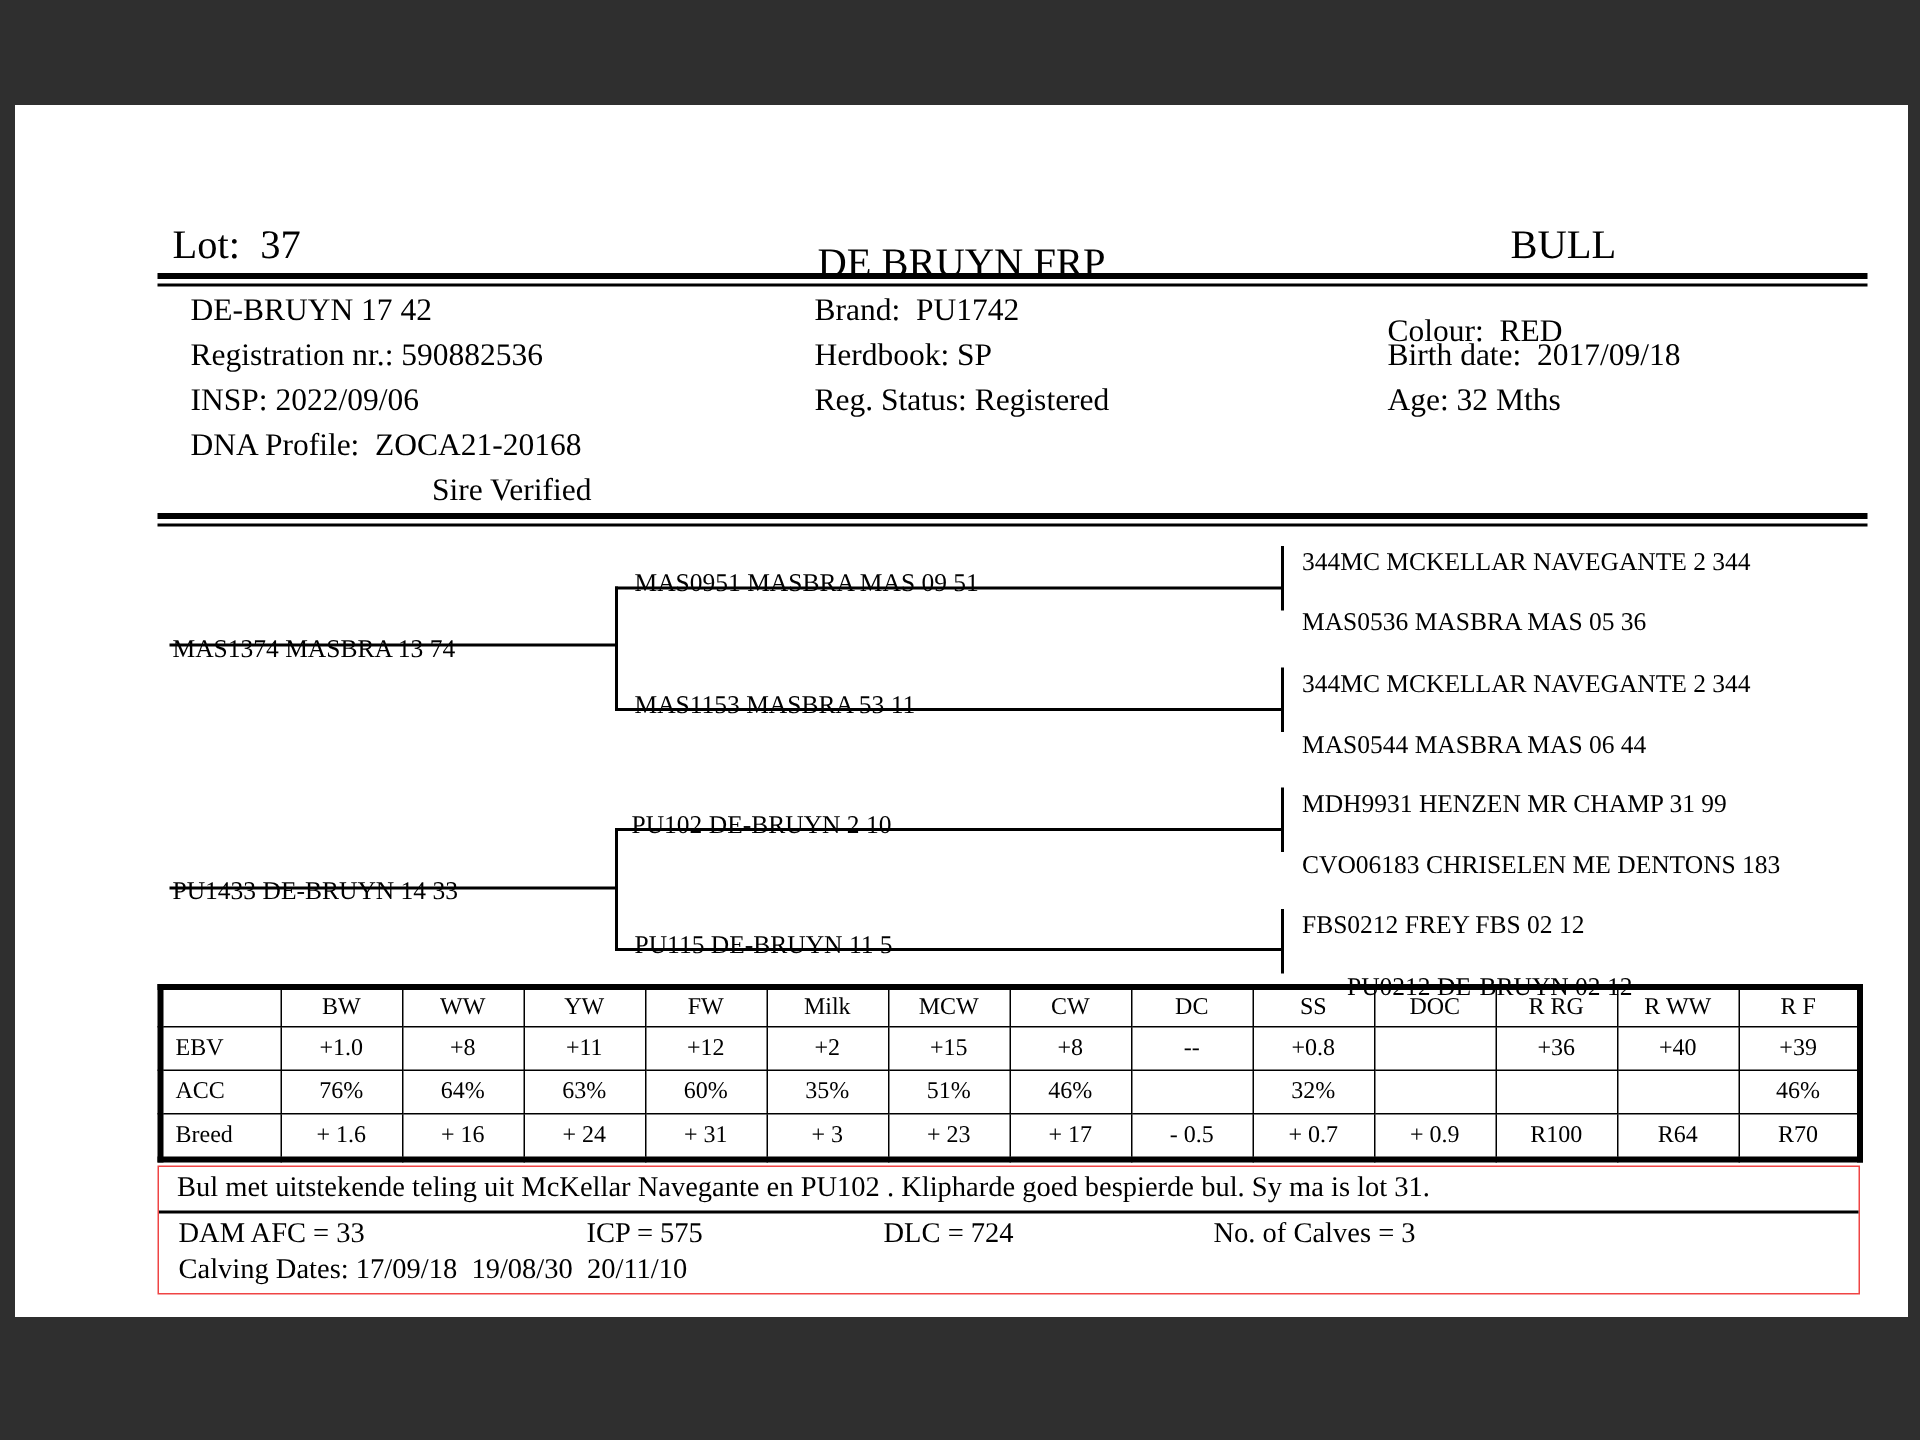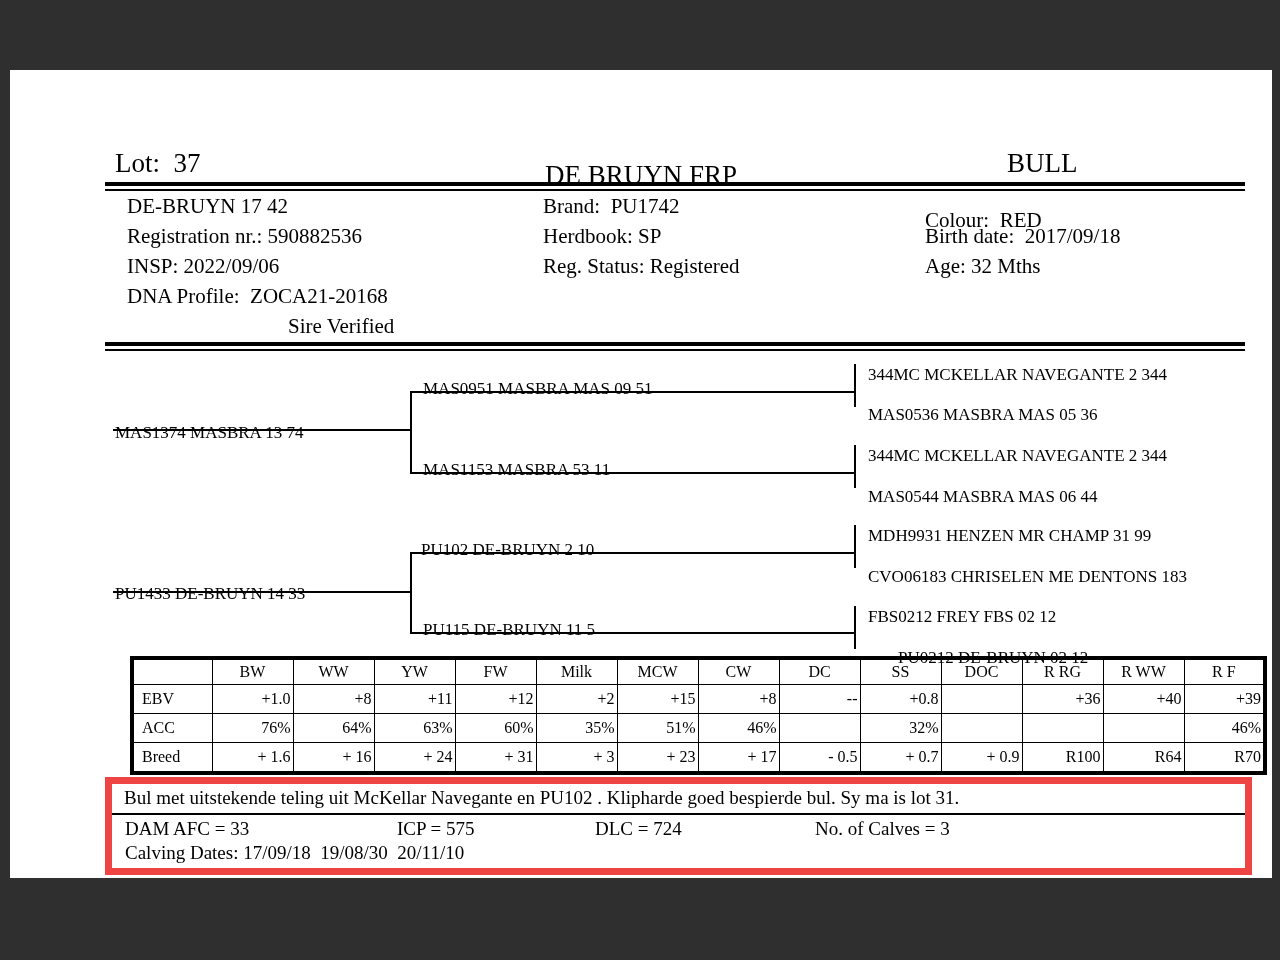--- a/index.html
+++ b/index.html
@@ -21,30 +21,30 @@
   
   .info-line{font-size:21px;}
 
   
   .ped-name{font-size:17px;white-space:pre;margin-top:12px;}
   .hline{height:2px;background:#000;}
   .vline{width:2px;background:#000;}
 
   
   table.stats{position:absolute;left:95px;top:586px;width:1137px;border-collapse:collapse;
-              border:4px solid #000;table-layout:fixed;font-size:16px;margin-left:25px;}
+              border:4px solid #000;table-layout:fixed;font-size:16px;}
   table.stats td,table.stats th{border:1px solid #000;padding:0 2px;text-align:center;
               font-weight:normal;overflow:hidden;}
   table.stats th{height:24px;}
-  table.stats td{height:28px;text-align:right;}
+  table.stats td{height:28px;}
   table.stats .rowlab{text-align:left;padding-left:8px;}
   col.labcol{width:80px;}
 
   
-  .notes{left:95px;top:707px;width:1133px;border:7px solid #ef4444;background:#fff;}
+  .notes{left:95px;top:707px;width:1133px;border:1px solid #ef4444;background:#fff;}
   .comment{font-size:19px;padding:3px 12px 4px 12px;border-bottom:2px solid #000;white-space:pre-wrap;}
   .damrow{position:relative;height:27px;font-size:19px;}
   .damrow span{position:absolute;top:3px;white-space:pre;}
   .calving{font-size:19px;padding:0 0 4px 13px;}
 
   .bar-bottom{position:absolute;left:0;top:878px;width:1280px;height:82px;background:#2f2f2f;}
 </style>
 </head>
 <body>
 

